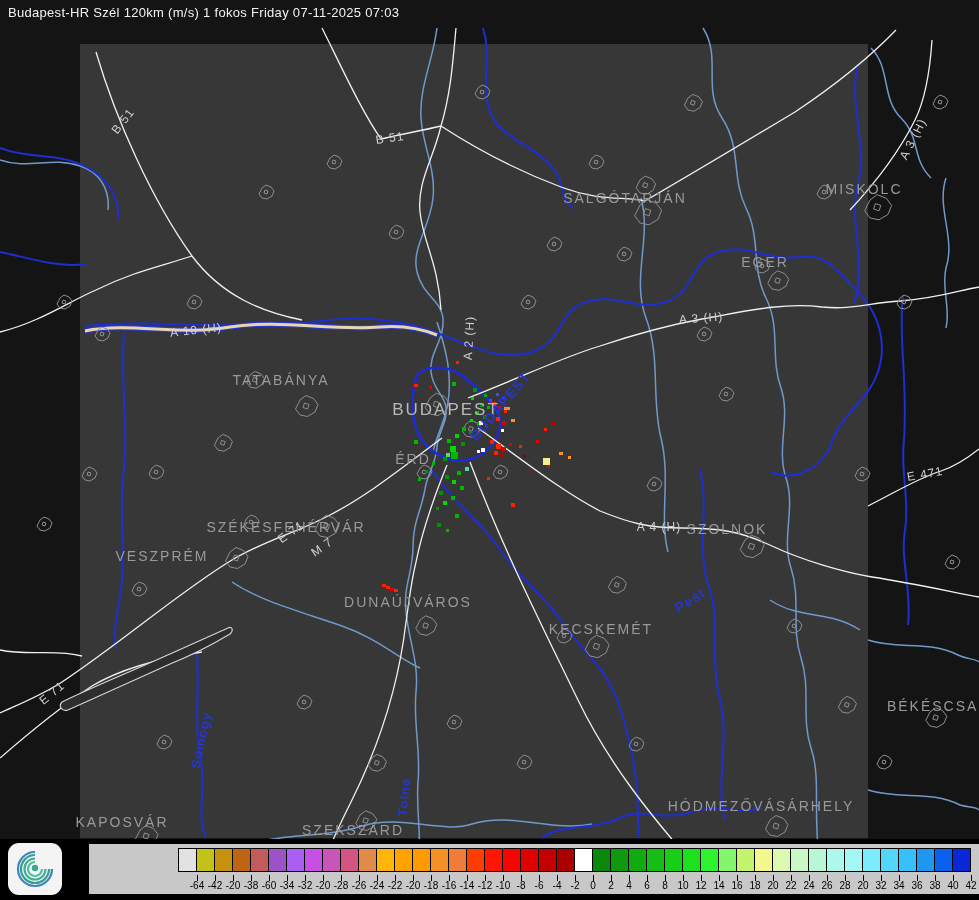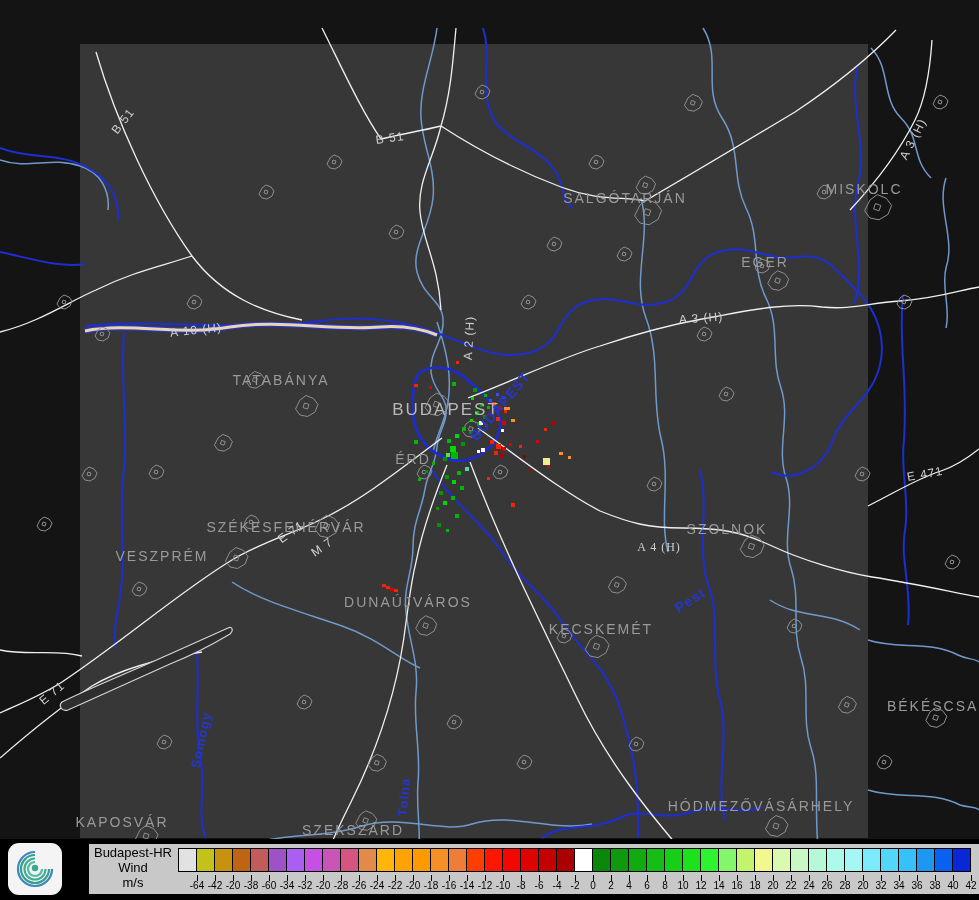--- a/index.html
+++ b/index.html
@@ -250,47 +250,43 @@
       <span class="map-label" style="left: 761px; top: 806px;">HÓDMEZŐVÁSÁRHELY</span>
       <span class="map-label" style="left: 944px; top: 706px;">BÉKÉSCSABA</span>
       <span class="map-label" style="left: 122px; top: 822px;">KAPOSVÁR</span>
       <span class="map-label" style="left: 353px; top: 830px;">SZEKSZÁRD</span>
       <span class="road-label" style="left: 123px; top: 121px; transform: translate(-50%, -50%) rotate(-52deg);">B 51</span>
       <span class="road-label" style="left: 390px; top: 138px; transform: translate(-50%, -50%) rotate(-8deg);">B 51</span>
       <span class="road-label" style="left: 913px; top: 139px; transform: translate(-50%, -50%) rotate(-63deg);">A 3 (H)</span>
       <span class="road-label" style="left: 701px; top: 318px; transform: translate(-50%, -50%) rotate(-4deg);">A 3 (H)</span>
       <span class="road-label" style="left: 196px; top: 330px; transform: translate(-50%, -50%) rotate(-6deg);">A 10 (H)</span>
       <span class="road-label" style="left: 469px; top: 338px; transform: translate(-50%, -50%) rotate(-87deg);">A 2 (H)</span>
-      <span class="road-label" style="left: 659px; top: 547px; transform: translate(-50%, -50%) rotate(0deg); font-family: Liberation Serif, serif;">A 4 (H)</span>
+      <span class="road-label" style="left: 659px; top: 527px; transform: translate(-50%, -50%) rotate(0deg);">A 4 (H)</span>
       <span class="road-label" style="left: 925px; top: 474px; transform: translate(-50%, -50%) rotate(-10deg);">E 471</span>
       <span class="road-label" style="left: 52px; top: 693px; transform: translate(-50%, -50%) rotate(-40deg);">E 71</span>
       <span class="road-label" style="left: 291px; top: 532px; transform: translate(-50%, -50%) rotate(-35deg);">E 71</span>
       <span class="road-label" style="left: 322px; top: 547px; transform: translate(-50%, -50%) rotate(-35deg);">M 7</span>
       <span class="county-label" style="left: 500px; top: 406px; color: rgb(38, 54, 204); font-size: 14px; transform: translate(-50%, -50%) rotate(-50deg);">BUDAPEST</span>
       <span class="county-label" style="left: 690px; top: 600px; color: rgb(38, 54, 204); font-size: 14px; transform: translate(-50%, -50%) rotate(-32deg);">Pest</span>
       <span class="county-label" style="left: 201px; top: 740px; color: rgb(38, 54, 204); font-size: 13px; transform: translate(-50%, -50%) rotate(-78deg);">Somogy</span>
       <span class="county-label" style="left: 404px; top: 797px; color: rgb(38, 54, 204); font-size: 13px; transform: translate(-50%, -50%) rotate(-85deg);">Tolna</span>
     </div>
 
+  <div id="map-title">Budapest-HR Szél 120km (m/s) 1 fokos Friday 07-11-2025 07:03</div>
 
   <div id="legend-strip">
     <svg id="logo" width="54" height="52" viewBox="0 0 54 52">
       <rect x="0" y="0" width="54" height="52" rx="11" fill="#f4f4f4"></rect>
       <path d="M27,9 A17,17 0 1 0 44,26" fill="none" stroke="#3d86c0" stroke-width="2.2"></path>
       <path d="M27,12 A14,14 0 1 0 41,26" fill="none" stroke="#35a08c" stroke-width="2.2"></path>
       <path d="M27,15.5 A10.5,10.5 0 1 0 37.5,26" fill="none" stroke="#3fae96" stroke-width="2.2"></path>
       <path d="M27,19 A7,7 0 1 0 34,26" fill="none" stroke="#4fbfa0" stroke-width="2.2"></path>
       <circle cx="27" cy="25" r="3.2" fill="#3aa892"></circle>
     </svg>
     <div id="legend-box">
-      <div id="legend-title">
-          <div>Budapest-HR</div>
-          <div>Wind</div>
-          <div>m/s</div>
-        </div>
       <div id="legend-cells">
           <div class="cell" style="background: rgb(226, 226, 226);"></div>
           <div class="cell" style="background: rgb(194, 194, 26);"></div>
           <div class="cell" style="background: rgb(200, 146, 17);"></div>
           <div class="cell" style="background: rgb(191, 100, 20);"></div>
           <div class="cell" style="background: rgb(194, 91, 91);"></div>
           <div class="cell" style="background: rgb(157, 83, 198);"></div>
           <div class="cell" style="background: rgb(171, 94, 242);"></div>
           <div class="cell" style="background: rgb(199, 79, 227);"></div>
           <div class="cell" style="background: rgb(202, 85, 184);"></div>

